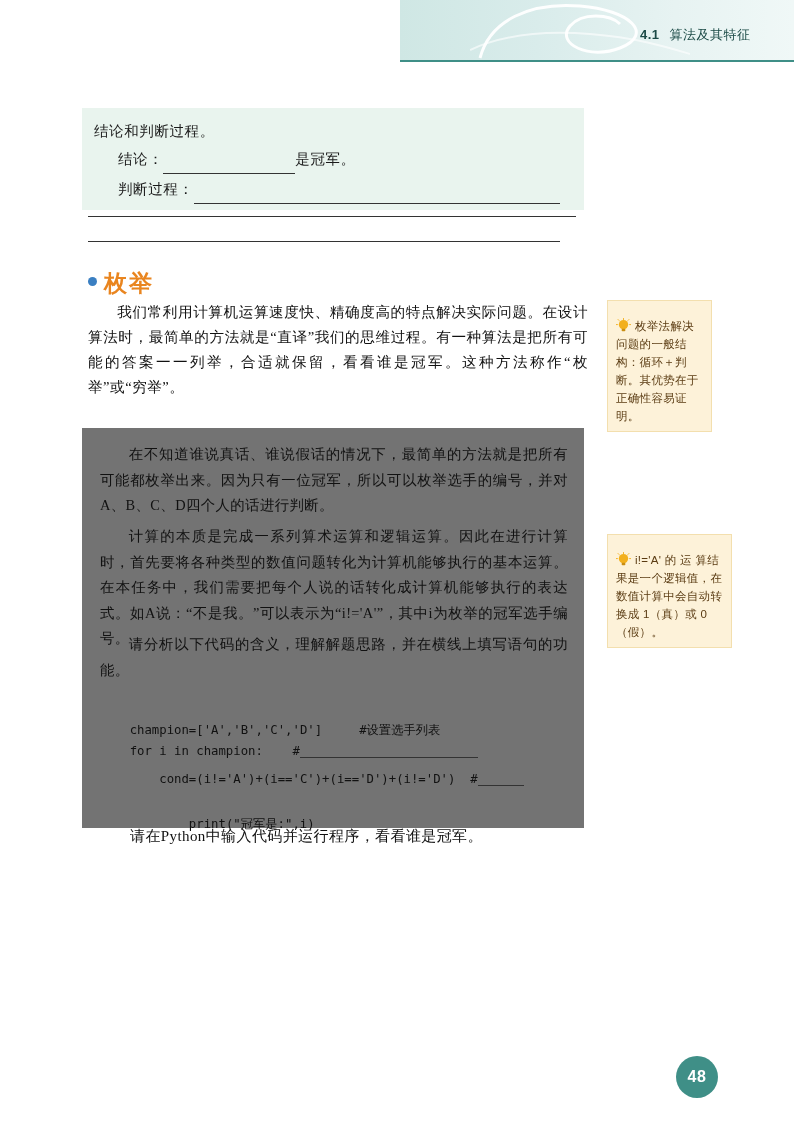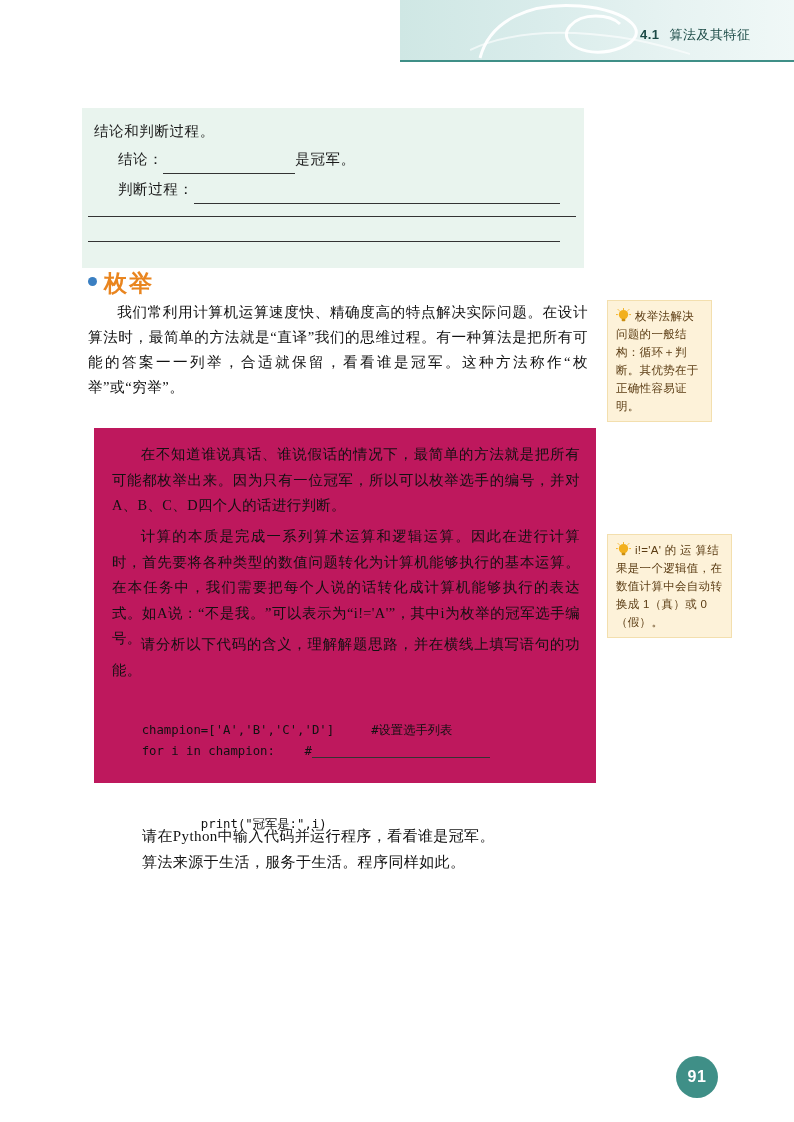--- a/index.html
+++ b/index.html
@@ -60,21 +60,21 @@
     position: absolute;
     background: #eaf4ec;
     box-sizing: border-box;
   }
 
   
   #box-top {
     left: 82px;
     top: 108px;
     width: 502px;
-    height: 160px;
+    height: 102px;
     background: #e9f4ee;
   }
   .t-line {
     font-size: 14.5px;
     color: #1a1a1a;
     line-height: 30px;
     letter-spacing: 0.6px;
   }
   #box-top .l1 { position: absolute; left: 12px; top: 8px; }
   #box-top .l2 { position: absolute; left: 36px; top: 36px; }
@@ -126,43 +126,43 @@
     text-indent: 2em;
     letter-spacing: 0.5px;
   }
 
   
   .tip {
     position: absolute;
     background: #fdf2d9;
     border: 1px solid #f3dfae;
     box-sizing: border-box;
-    padding: 6px 8px 6px 8px;
+    padding: 16px 8px 6px 8px;
     font-size: 11.5px;
     line-height: 18px;
     color: #5a3b12;
     font-family: "Liberation Sans", sans-serif;
     letter-spacing: 0.3px;
   }
   #tip1 { left: 607px; top: 300px; width: 105px; }
   #tip2 { left: 607px; top: 534px; width: 125px; }
   .tip-bulb {
     float: left;
     width: 15px;
     height: 15px;
     margin: 1px 4px 0 0;
   }
 
   
   #box-main {
-    left: 94px;
+    left: 82px;
     top: 428px;
     width: 502px;
-    height: 355px;
-    background: #be185d;
+    height: 400px;
+    background: #737373;
   }
   .mp {
     position: absolute;
     left: 18px;
     width: 468px;
     font-size: 14.4px;
     line-height: 25.5px;
     color: #111;
     text-align: justify;
     text-indent: 2em;
@@ -284,21 +284,23 @@
   <div class="mp" id="mp1">在不知道谁说真话、谁说假话的情况下，最简单的方法就是把所有可能都枚举出来。因为只有一位冠军，所以可以枚举选手的编号，并对A、B、C、D四个人的话进行判断。</div>
   <div class="mp" id="mp2">计算的本质是完成一系列算术运算和逻辑运算。因此在进行计算时，首先要将各种类型的数值问题转化为计算机能够执行的基本运算。在本任务中，我们需要把每个人说的话转化成计算机能够执行的表达式。如A说：“不是我。”可以表示为“i!='A'”，其中i为枚举的冠军选手编号。</div>
   <div class="mp" id="mp3">请分析以下代码的含义，理解解题思路，并在横线上填写语句的功能。</div>
 
   <div class="code" id="code1">
     <span>champion=['A','B','C','D']</span><span>     </span><span>#设置选手列表</span>
   </div>
   <div class="code" id="code2">
     <span>for i in champion:</span><span>    </span><span>#</span><span class="ul" style="width:178px"></span>
   </div>
+  <div class="code" id="code3">
+    <span>    </span><span>cond=(i!='A')+(i=='C')+(i=='D')+(i!='D')</span><span>  </span><span>#</span><span class="ul" style="width:46px"></span>
+  </div>
   <div class="code" id="code5">
     <span>        </span><span>print("冠军是:",i)</span>
   </div>
 
   <div class="mp-tail" id="mp4">请在Python中输入代码并运行程序，看看谁是冠军。</div>
-  <div class="mp-tail" id="mp5">算法来源于生活，服务于生活。程序同样如此。</div>
-</div>
-
-<div class="page-num">91</div>
+</div>
+
+<div class="page-num">48</div>
 
 </body></html>

